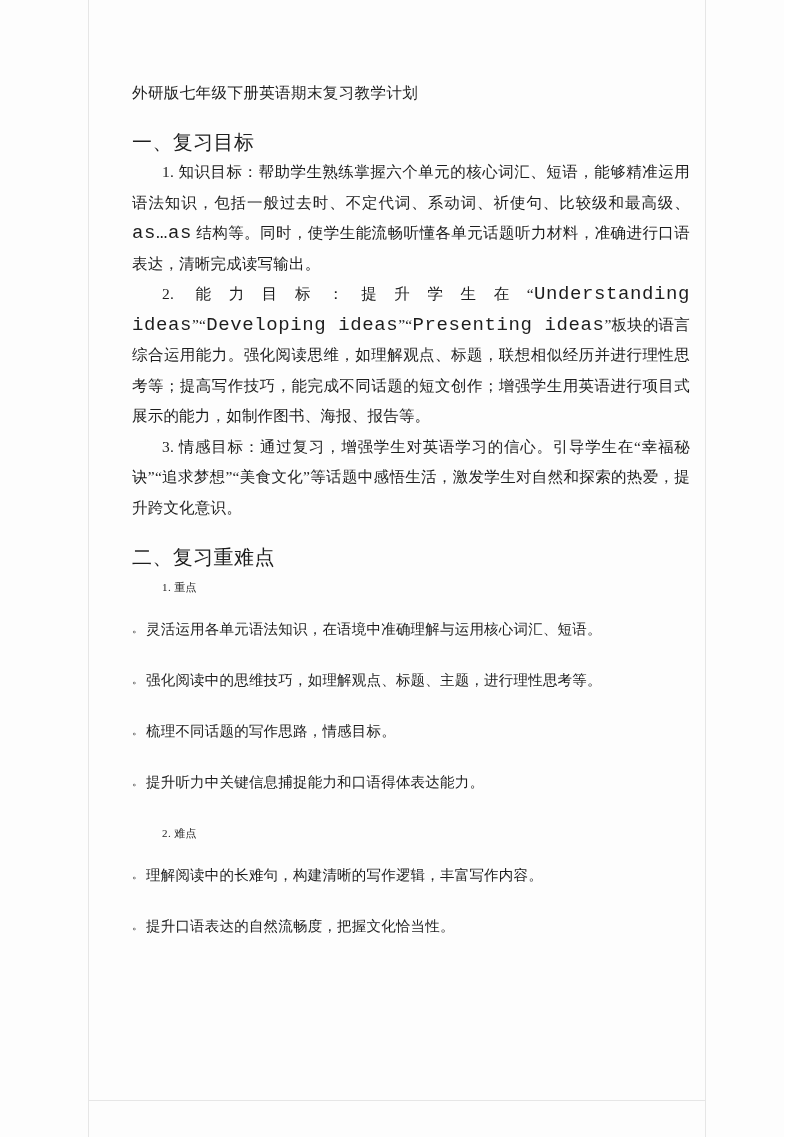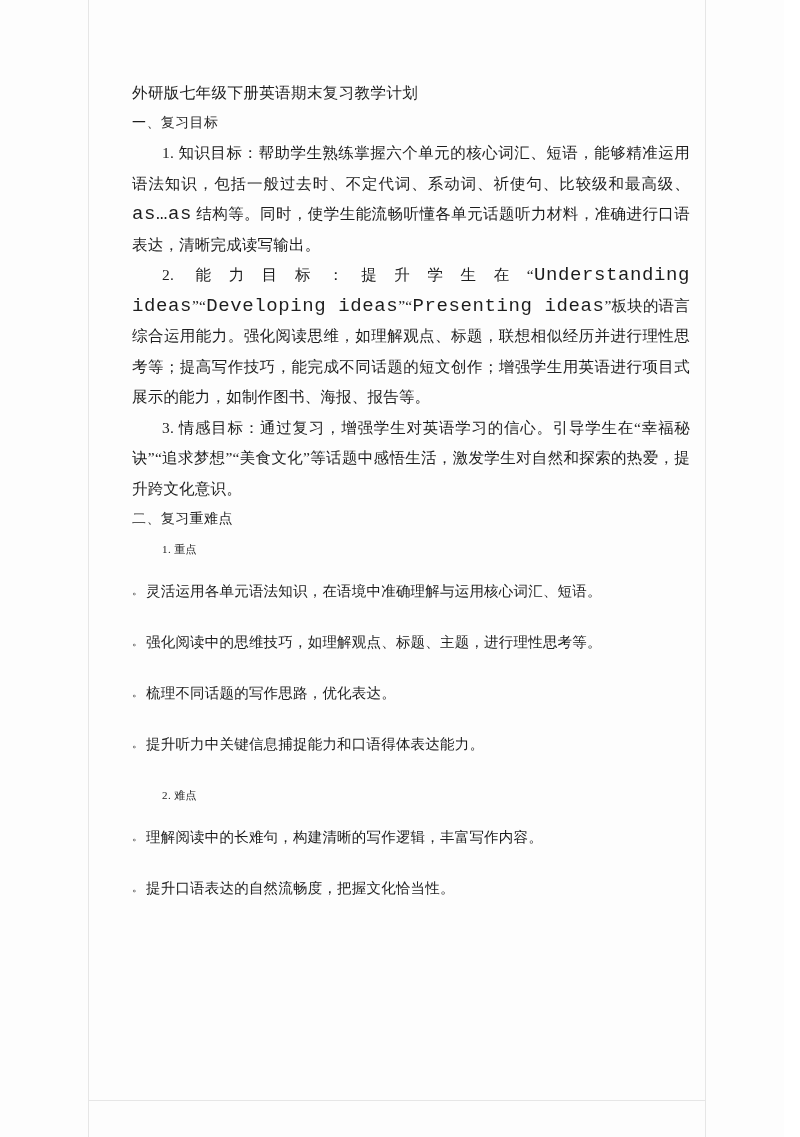--- a/index.html
+++ b/index.html
@@ -48,23 +48,24 @@
     top: 78px;
     width: 558px;
     color: #1d1d1d;
   }
   .doc-title {
     font-size: 15.5px;
     line-height: 30px;
     letter-spacing: 0.4px;
   }
   .heading {
-    font-size: 14px;
+    font-size: 20px;
     line-height: 30px;
     letter-spacing: 0.4px;
+    margin-top: 19px;
   }
   p.para {
     margin: 0;
     font-size: 15.5px;
     line-height: 30.5px;
     text-align: justify;
     text-justify: inter-ideograph;
     text-indent: 30px;
     letter-spacing: 0.2px;
   }
@@ -125,21 +126,21 @@
     <p class="para"><span>2.  能力目标：</span><span>提升学生在“</span><span class="en">Understanding ideas</span><span>”“</span><span class="en">Developing ideas</span><span>”“</span><span class="en">Presenting ideas</span><span>”板块的语言综合运用能力。强化阅读思维，如理解观点、标题，联想相似经历并进行理性思考等；提高写作技巧，能完成不同话题的短文创作；增强学生用英语进行项目式展示的能力，如制作图书、海报、报告等。</span></p>
 
     <p class="para"><span>3.  情感目标：</span><span>通过复习，增强学生对英语学习的信心。引导学生在“幸福秘诀”“追求梦想”“美食文化”等话题中感悟生活，激发学生对自然和探索的热爱，提升跨文化意识。</span></p>
 
     <div class="heading">二、复习重难点</div>
 
     <div class="numbered">1.  重点</div>
 
     <div class="bullet-item"><span class="bullet-mark">。</span><span>灵活运用各单元语法知识，在语境中准确理解与运用核心词汇、短语。</span></div>
     <div class="bullet-item"><span class="bullet-mark">。</span><span>强化阅读中的思维技巧，如理解观点、标题、主题，进行理性思考等。</span></div>
-    <div class="bullet-item"><span class="bullet-mark">。</span><span>梳理不同话题的写作思路，优化表达。</span></div>
+    <div class="bullet-item"><span class="bullet-mark">。</span><span>梳理不同话题的写作思路，情感目标。</span></div>
     <div class="bullet-item"><span class="bullet-mark">。</span><span>提升听力中关键信息捕捉能力和口语得体表达能力。</span></div>
 
     <div class="numbered">2.  难点</div>
 
     <div class="bullet-item"><span class="bullet-mark">。</span><span>理解阅读中的长难句，构建清晰的写作逻辑，丰富写作内容。</span></div>
     <div class="bullet-item"><span class="bullet-mark">。</span><span>提升口语表达的自然流畅度，把握文化恰当性。</span></div>
 
   </div>
 
 </div>

